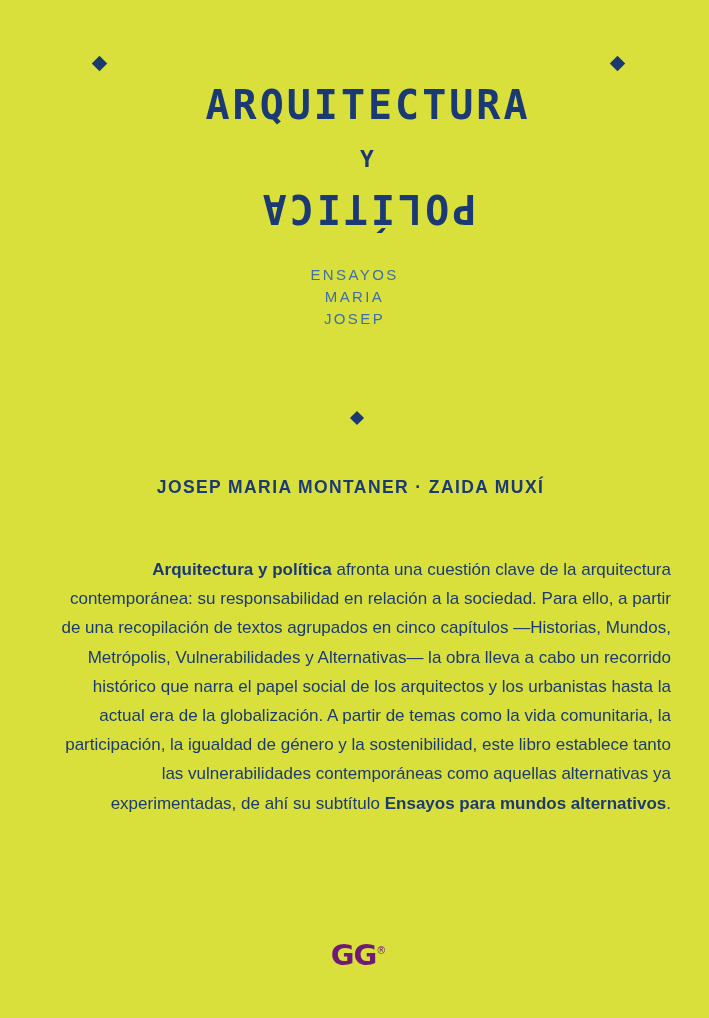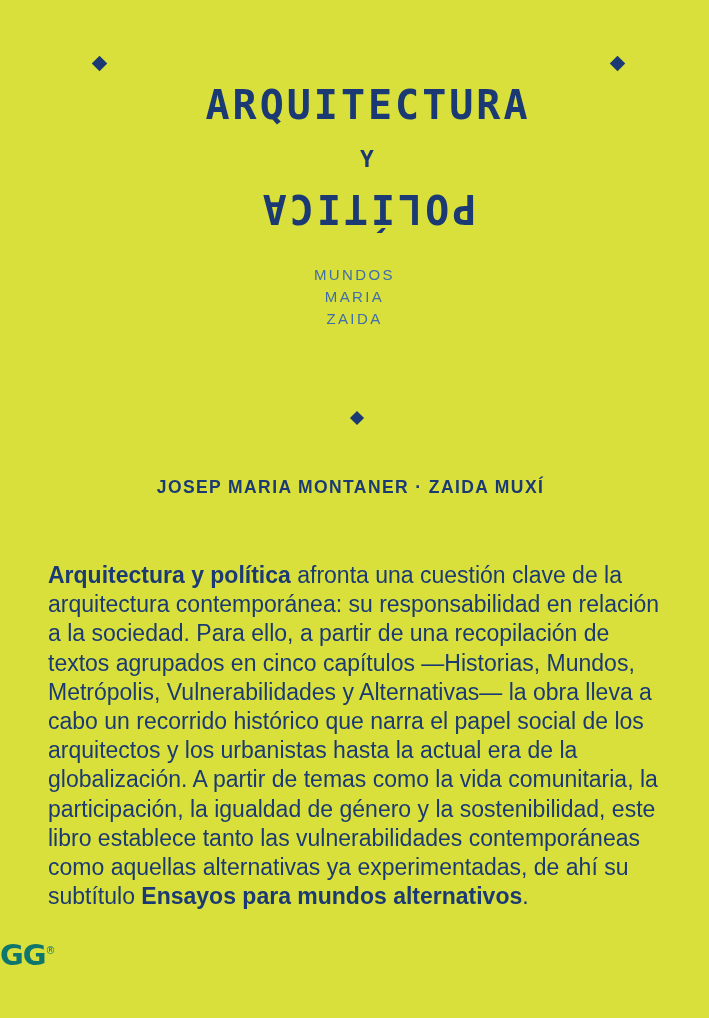--- a/index.html
+++ b/index.html
@@ -96,40 +96,40 @@
     letter-spacing: 1.4px;
     color: #1b3a73;
   }
 
   
   .blurb {
     position: absolute;
     left: 48px;
     right: 38px;
     top: 538px;
-    font-size: 23px;
+    font-size: 17px;
     line-height: 29.2px;
     color: #1b3a73;
-    text-align: left;
+    text-align: right;
     hyphens: none;
   }
   .blurb b { font-weight: bold; }
 
   
   .logo {
     position: absolute;
-    left: 0;
+    left: 8px;
     right: 0;
     top: 938px;
-    text-align: left;
+    text-align: center;
     font-family: "DejaVu Sans", sans-serif;
     font-weight: bold;
     font-size: 29px;
     letter-spacing: -1px;
-    color: #0f766e;
+    color: #701a75;
   }
   .logo sup {
     font-size: 10px;
     vertical-align: super;
     font-weight: normal;
     letter-spacing: 0;
   }
 </style>
 </head>
 <body>
@@ -139,23 +139,23 @@
   <div class="diamond left"></div>
   <div class="diamond right"></div>
 
   <div class="title-block">
     <div class="title-main">ARQUITECTURA</div>
     <div class="title-y">Y</div>
     <div class="title-flip">POLÍTICA</div>
   </div>
 
   <div class="subtitle">
-    <div>MUNDOS</div>
+    <div>ENSAYOS</div>
     <div>MARIA</div>
-    <div>ZAIDA</div>
+    <div>JOSEP</div>
   </div>
 
   <div class="diamond mid"></div>
 
   <div class="authors">JOSEP MARIA MONTANER · ZAIDA MUXÍ</div>
 
   <p class="blurb"><b>Arquitectura y política</b><span> afronta una cuestión clave de la arquitectura contemporánea: su responsabilidad en relación a la sociedad. Para ello, a partir de una recopilación de textos agrupados en cinco capítulos —Historias, Mundos, Metrópolis, Vulnerabilidades y Alternativas— la obra lleva a cabo un recorrido histórico que narra el papel social de los arquitectos y los urbanistas hasta la actual era de la globalización. A partir de temas como la vida comunitaria, la participación, la igualdad de género y la sostenibilidad, este libro establece tanto las vulnerabilidades contemporáneas como aquellas alternativas ya experimentadas, de ahí su subtítulo </span><b>Ensayos para mundos alternativos</b><span>.</span></p>
 
   <div class="logo"><span>GG</span><sup>®</sup></div>
 

